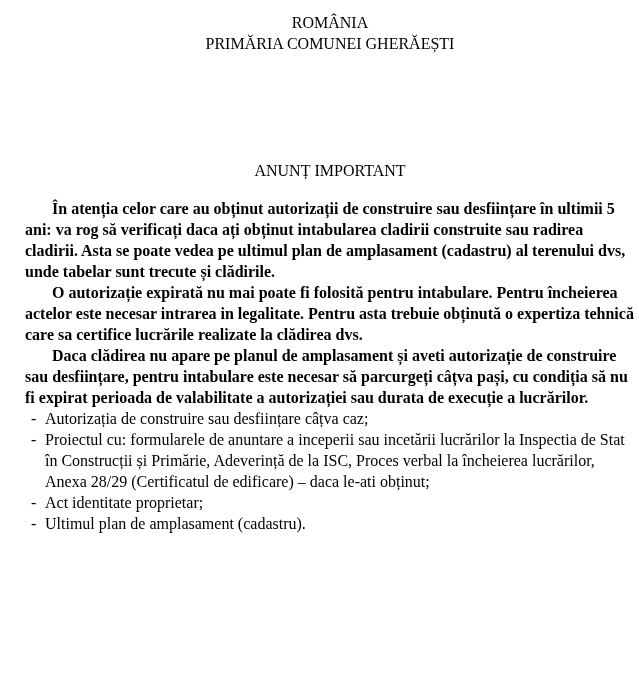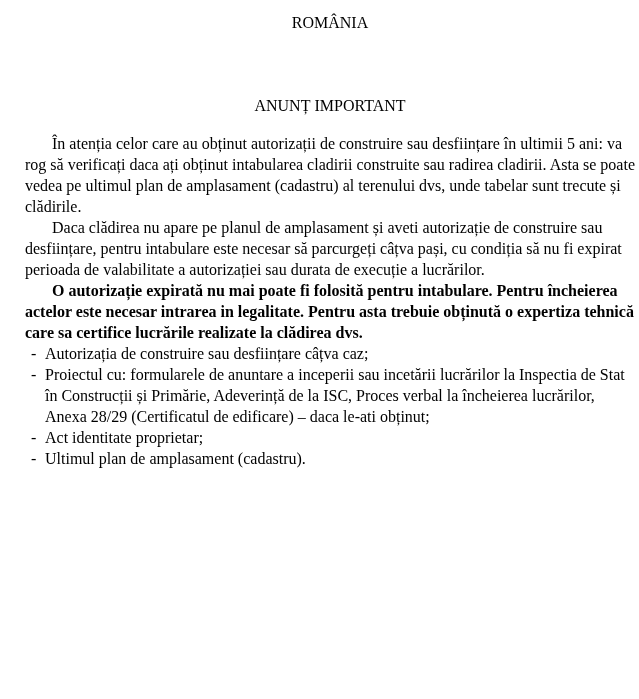--- a/index.html
+++ b/index.html
@@ -21,28 +21,29 @@
     overflow: hidden;
   }
   .header {
     text-align: center;
   }
   .header div {
     line-height: 21px;
   }
   .title {
     text-align: center;
-    margin-top: 62px;
+    margin-top: 106px;
   }
   .body-block {
     margin-top: 17px;
   }
   .para {
     margin: 0;
     text-indent: 27px;
+    font-weight: bold;
   }
   .para.bold {
     font-weight: bold;
   }
   .doc-list {
     margin: 0;
   }
   .list-item {
     display: flex;
     align-items: flex-start;
@@ -67,28 +68,29 @@
     line-height: 21px;
   }
 </style>
 </head>
 <body>
 
 <div class="page">
 
   <div class="header">
     <div>ROMÂNIA</div>
+    <div>PRIMĂRIA COMUNEI GHERĂEȘTI</div>
   </div>
 
   <div class="title">ANUNȚ IMPORTANT</div>
 
   <div class="body-block">
     <p class="para">În atenția celor care au obținut autorizații de construire sau desființare în ultimii 5 ani: va rog să verificați daca ați obținut intabularea cladirii construite sau radirea cladirii. Asta se poate vedea pe ultimul plan de amplasament (cadastru) al terenului dvs, unde tabelar sunt trecute și clădirile.</p>
+    <p class="para bold">O autorizație expirată nu mai poate fi folosită pentru intabulare. Pentru încheierea actelor este necesar intrarea in legalitate. Pentru asta trebuie obținută o expertiza tehnică care sa certifice lucrările realizate la clădirea dvs.</p>
     <p class="para">Daca clădirea nu apare pe planul de amplasament și aveti autorizație de construire sau desființare, pentru intabulare este necesar să parcurgeți câțva pași, cu condiția să nu fi expirat perioada de valabilitate a autorizației sau durata de execuție a lucrărilor.</p>
-    <p class="para bold">O autorizație expirată nu mai poate fi folosită pentru intabulare. Pentru încheierea actelor este necesar intrarea in legalitate. Pentru asta trebuie obținută o expertiza tehnică care sa certifice lucrările realizate la clădirea dvs.</p>
 
     <div class="doc-list">
       <div class="list-item">
         <span class="dash">-</span>
         <span class="item-text">Autorizația de construire sau desființare câțva caz;</span>
       </div>
       <div class="list-item">
         <span class="dash">-</span>
         <span class="item-text">Proiectul cu: formularele de anuntare a inceperii sau incetării lucrărilor la Inspectia de Stat în Construcții și Primărie, Adeverință de la ISC, Proces verbal la încheierea lucrărilor, Anexa 28/29 (Certificatul de edificare) – daca le-ati obținut;</span>
       </div>

